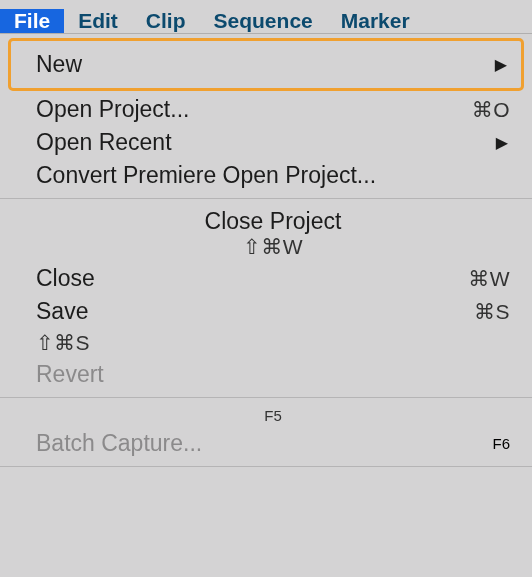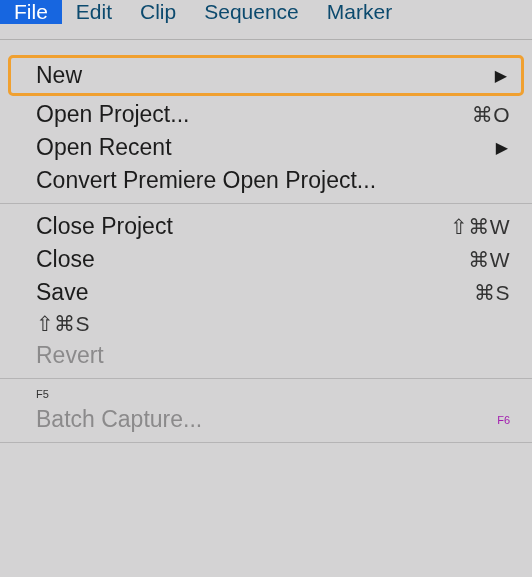--- a/index.html
+++ b/index.html
@@ -7,22 +7,23 @@
       font-family: -apple-system, "Helvetica Neue", Helvetica, Arial, sans-serif;
       background: #d4d3d4;
       width: 532px;
       height: 577px;
       overflow: hidden;
     }
     .menubar {
       display: flex;
       background: #d4d3d4;
       border-bottom: 1px solid #b0afaf;
-      height: 40px;
-      align-items: flex-start;
+      height: 34px;
+      align-items: flex-end;
+      font-weight: bold;
     }
     .menubar-item {
       padding: 0 14px;
       font-size: 21px;
       color: #0c4a6e;
       display: flex;
       align-items: center;
       cursor: default;
     }
     .menubar-item.selected {
@@ -47,45 +48,45 @@
       flex: 0 1 auto;
     }
     .menu-row .shortcut {
       font-size: 21px;
       color: #333;
       text-align: right;
       letter-spacing: 0.5px;
       white-space: nowrap;
     }
     .menu-row .shortcut.fn {
-      font-size: 11px;
+      font-size: 15px;
       letter-spacing: 0;
     }
-    .menu-row.disabled .shortcut { color: #a21caf; }
+    .menu-row.disabled .shortcut { color: #000000; }
     .submenu-arrow {
       font-size: 16px;
       color: #1c1c1c;
       padding-right: 2px;
     }
     .divider {
       border: none;
       border-top: 1.5px solid #b5b4b5;
       margin: 6px 0;
     }
     .highlight-box {
       border: 3px solid #f0a030;
       border-radius: 5px;
-      margin: 15px 8px 2px 8px;
-      padding: 1px 0;
+      margin: 4px 8px 2px 8px;
+      padding: 7px 0;
     }
     .highlight-box .menu-row {
       padding-left: 25px;
       padding-right: 12px;
     }
-    .group-first { margin-top: 4px; }
+    .group-first { margin-top: 4px; flex-direction: column; }
   </style>
 </head>
 <body>
 
 <div class="menubar">
   <div class="menubar-item selected">File</div>
   <div class="menubar-item">Edit</div>
   <div class="menubar-item">Clip</div>
   <div class="menubar-item">Sequence</div>
   <div class="menubar-item">Marker</div>

